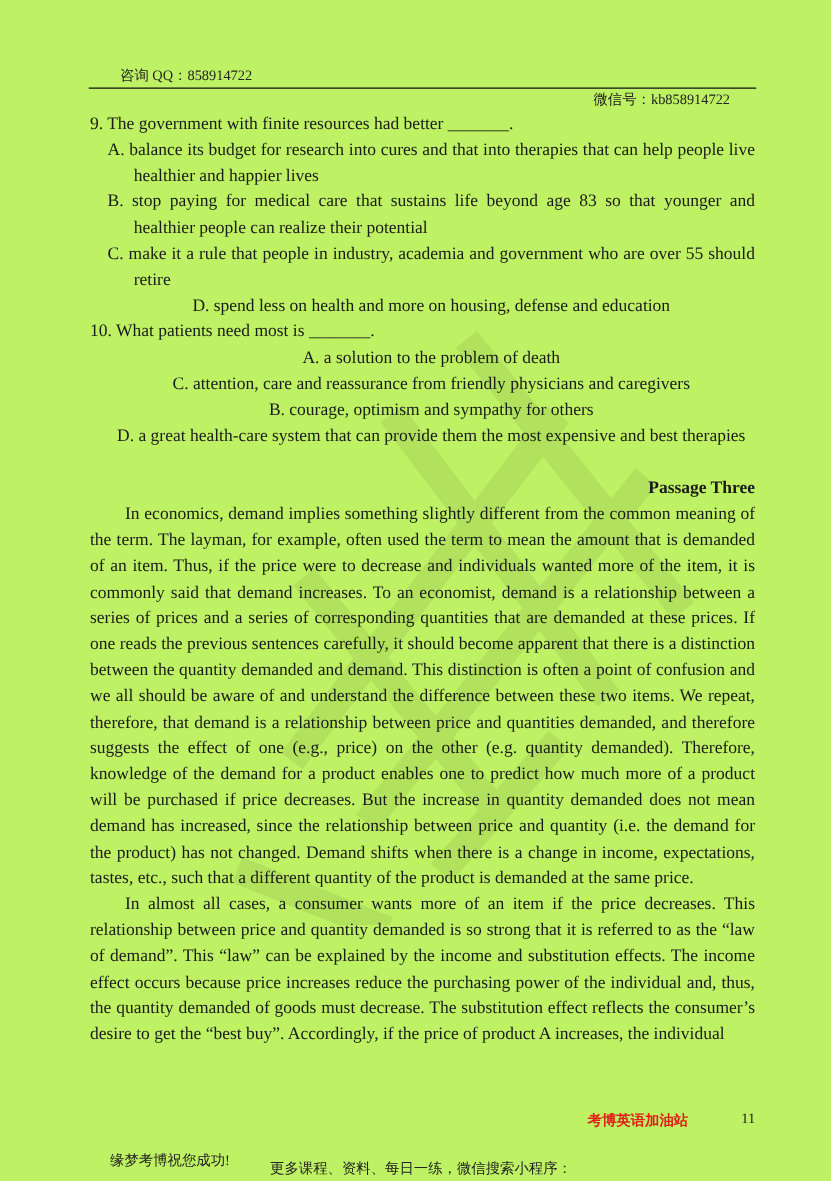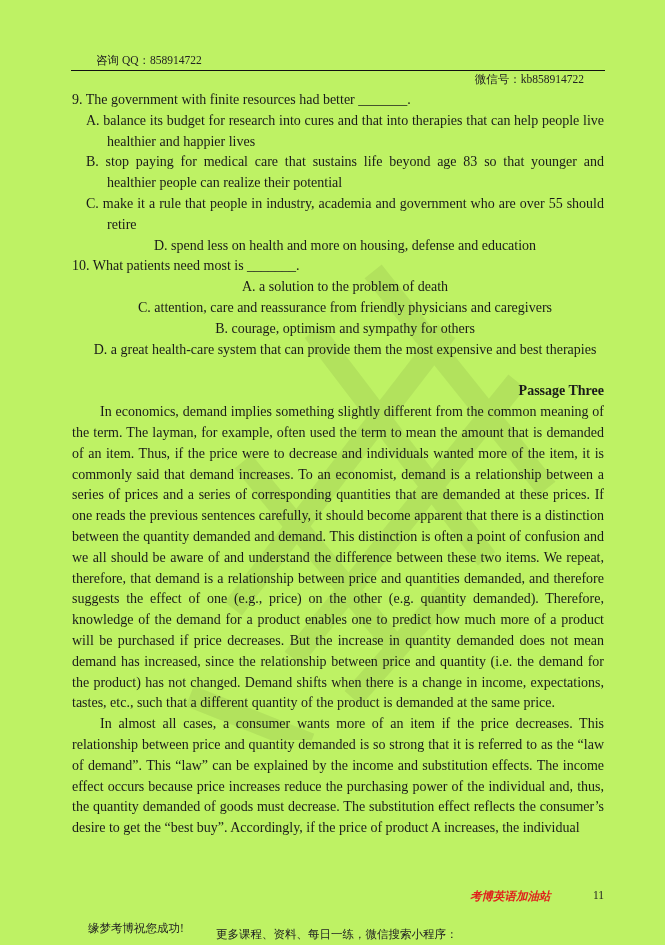--- a/index.html
+++ b/index.html
@@ -85,21 +85,21 @@
     position: absolute;
     left: 88px;
     top: 889px;
     width: 520px;
     font-size: 11.5px;
     color: #222;
     white-space: nowrap;
   }
   .footer .f1 { position: absolute; left: 0; top: 0; margin-top: 32px; }
   .footer .f2 { position: absolute; left: 128px; top: 0; margin-top: 38px; }
-  .footer .f3 { position: absolute; left: 382px; top: 0; color: #e0201b; font-weight: bold; font-style: italic; }
+  .footer .f3 { position: absolute; left: 382px; top: 0; color: #e0201b; font-weight: bold; }
   .footer .f4 { position: absolute; left: 505px; top: 0; }
 </style>
 </head>
 <body>
 
 <div class="page">
 
   <svg class="watermark" viewBox="0 0 420 520">
     <g fill="none" stroke="#000" stroke-width="22" stroke-linecap="square">
       <path d="M60 380 L260 120"></path>

